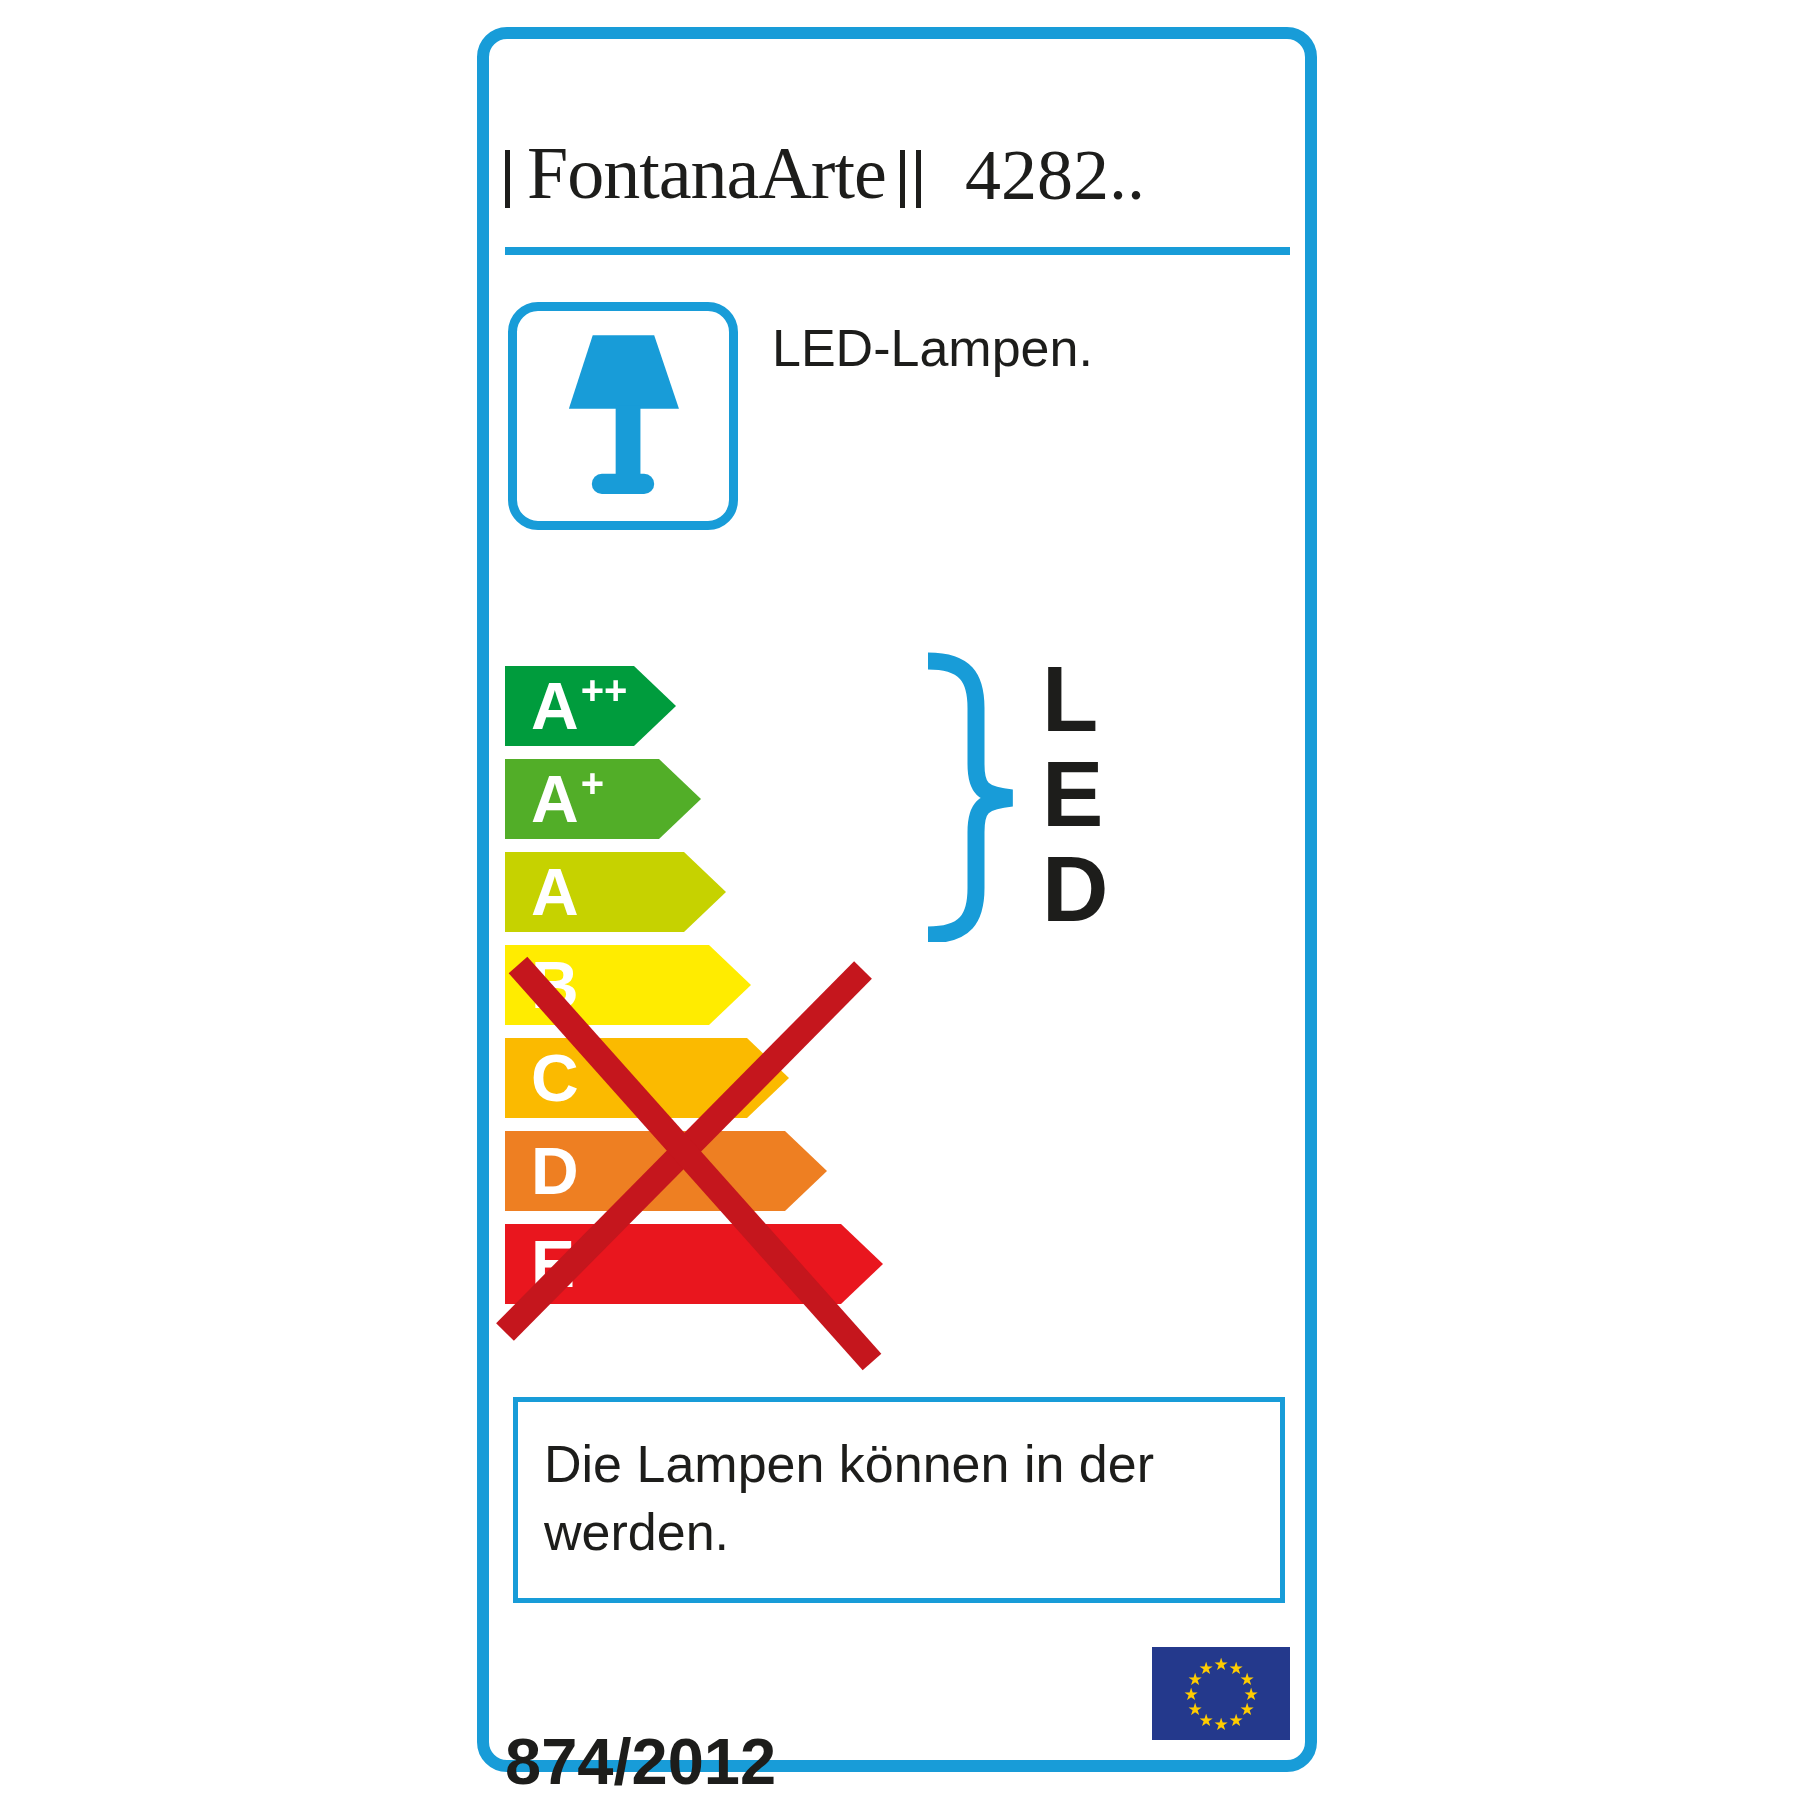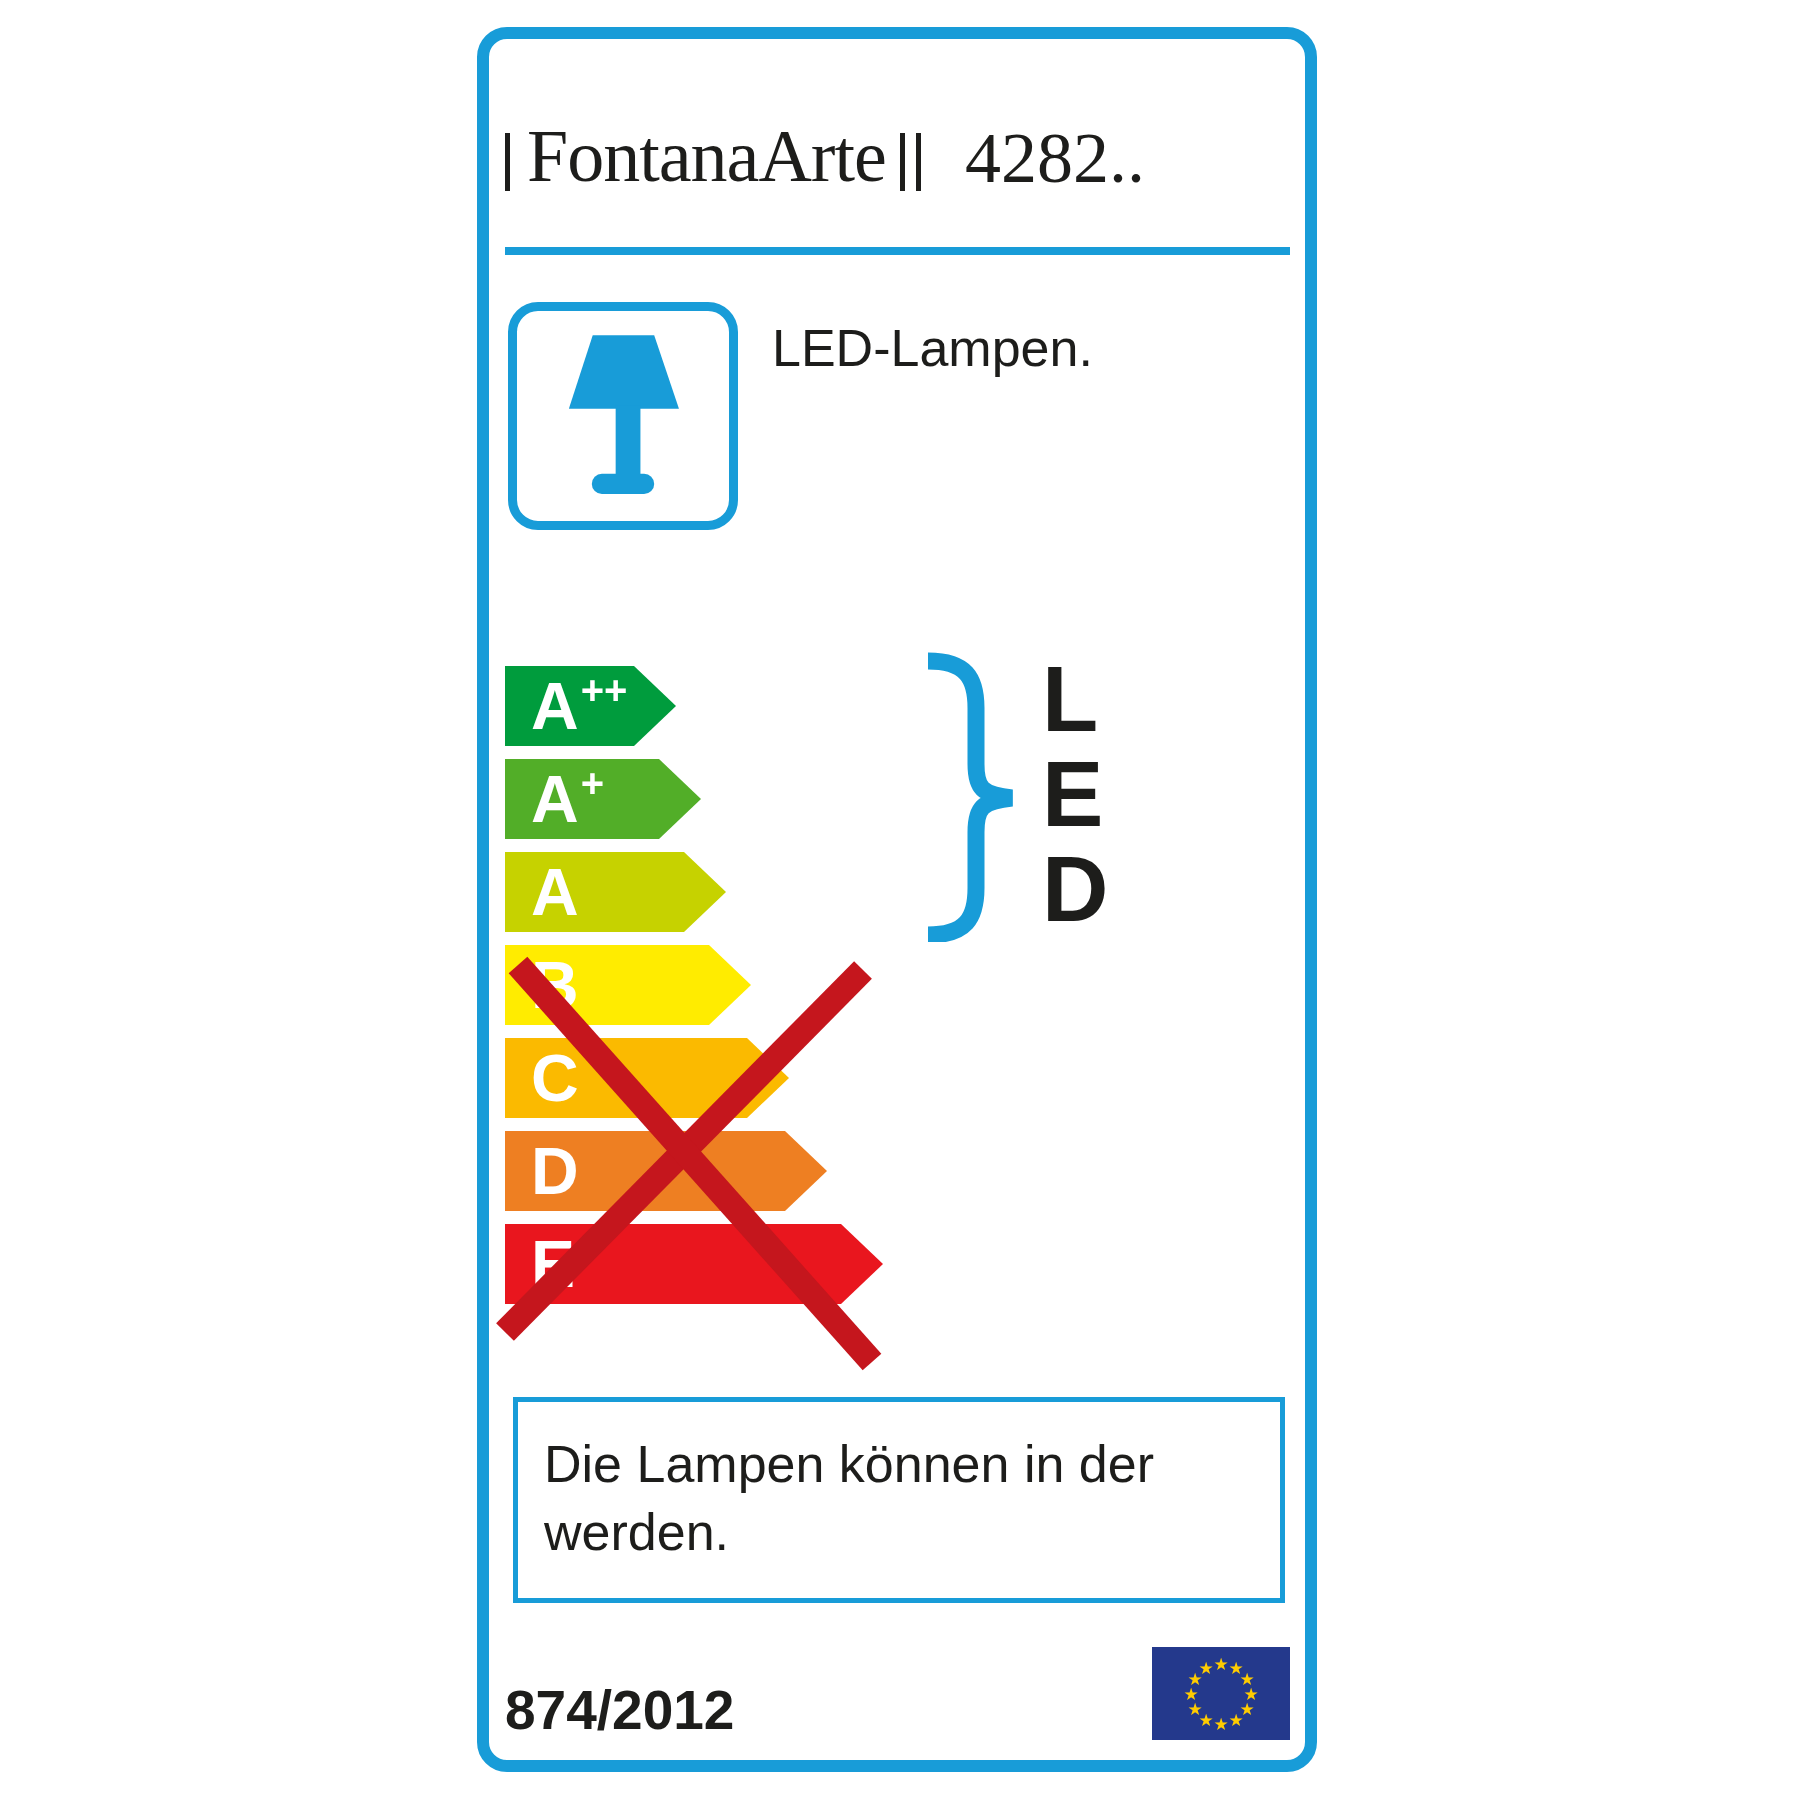--- a/index.html
+++ b/index.html
@@ -6,21 +6,21 @@
   html,body{margin:0;padding:0;background:#ffffff;}
   .canvas{
     position:relative;width:1800px;height:1800px;background:#ffffff;overflow:hidden;
     font-family:"Liberation Sans",sans-serif;color:var(--ink);
   }
   .frame{
     position:absolute;left:477px;top:27px;width:840px;height:1745px;
     border:12px solid var(--blue);border-radius:30px;box-sizing:border-box;
   }
   
-  .brand-row{position:absolute;left:505px;top:107px;height:92px;display:flex;align-items:flex-end;}
+  .brand-row{position:absolute;left:505px;top:124px;height:92px;display:flex;align-items:flex-end;}
   .logo-bar{width:5px;height:58px;background:var(--ink);margin-bottom:8px;}
   .bar-gap-l{margin-right:17px;}
   .bar-pair{margin-left:14px;}
   .bar-pair2{margin-left:11px;}
   .brand-text{font-family:"Liberation Serif",serif;font-size:74px;line-height:86px;letter-spacing:-1px;}
   .model-text{font-family:Liberation Serif, serif;font-size:72px;line-height:82px;margin-left:44px;}
   .divider{position:absolute;left:505px;top:247px;width:785px;height:8px;background:var(--blue);}
   
   .lamp-box{
     position:absolute;left:508px;top:302px;width:230px;height:228px;border:9px solid var(--blue);
@@ -37,21 +37,21 @@
   }
   .arrow sup{font-size:40px;position:relative;top:-16px;left:2px;font-weight:bold;}
   .brace{position:absolute;left:918px;top:652px;}
   .led-stack{position:absolute;left:1042px;top:652px;font-weight:bold;font-size:92px;line-height:95px;color:var(--ink);}
   .cross{position:absolute;left:495px;top:950px;}
   
   .replace-box{
     position:absolute;left:513px;top:1397px;width:772px;height:206px;border:5px solid var(--blue);
     box-sizing:border-box;padding:28px 0 0 26px;font-size:52px;line-height:68px;
   }
-  .regulation{position:absolute;left:505px;top:1678px;font-size:55px;font-weight:bold;}
+  .regulation{position:absolute;left:505px;top:1724px;font-size:65px;font-weight:bold;}
   .eu-flag{position:absolute;left:1152px;top:1647px;width:138px;height:93px;}
 </style>
 </head>
 <body>
 
 <div class="canvas">
 
   <div class="frame"></div>
 
   <div class="brand-row">

